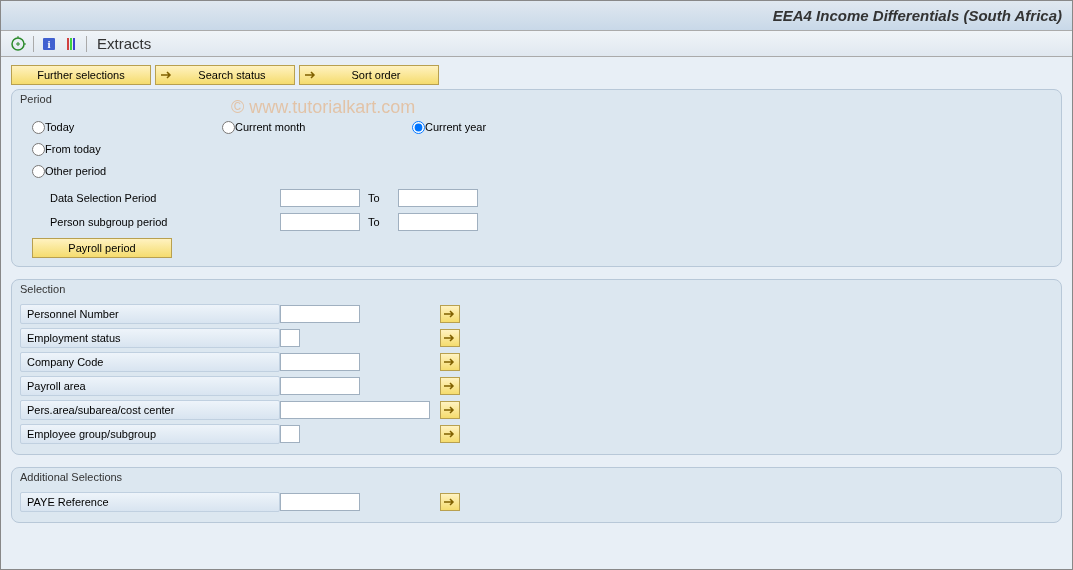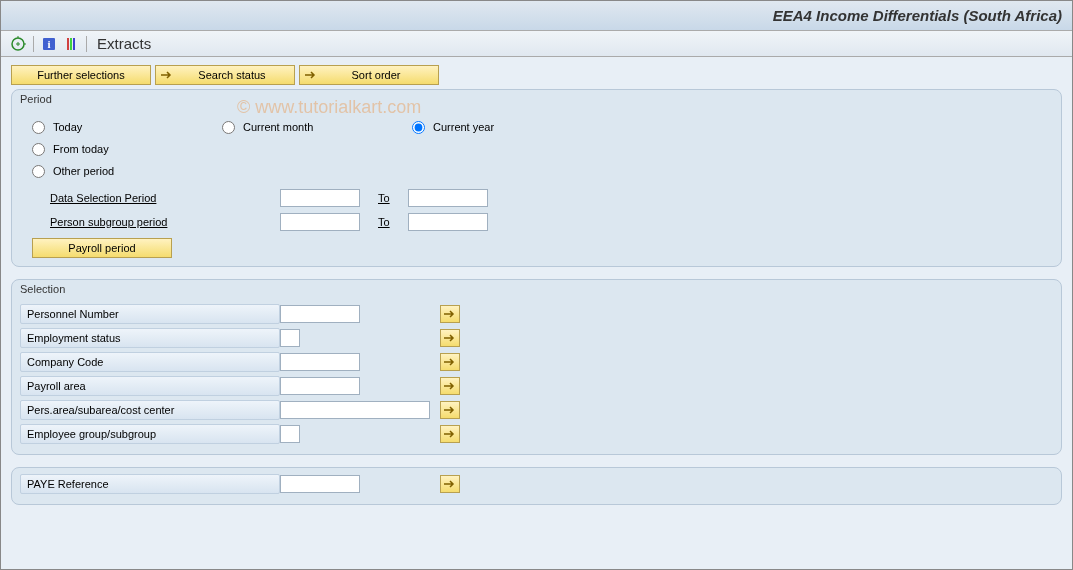--- a/index.html
+++ b/index.html
@@ -6,47 +6,47 @@
     body { font-family: Arial, sans-serif; font-size: 11px; background: #fff; width: 1073px; height: 570px; overflow: hidden; border: 1px solid #888; }
     
     .title-bar { background: linear-gradient(#e0e8f0, #c8d8e8); padding: 6px 10px; border-bottom: 1px solid #aaa; text-align: right; }
     .title-bar h1 { font-size: 15px; font-style: italic; font-weight: bold; color: #333; }
     
     .toolbar { background: linear-gradient(#f0f4f8, #e0e8f0); padding: 3px 8px; border-bottom: 1px solid #aaa; display: flex; align-items: center; gap: 4px; height: 26px; }
     .tb-icon { display: inline-flex; align-items: center; justify-content: center; width: 18px; height: 18px; cursor: pointer; }
     .tb-sep { width: 1px; height: 16px; background: #aaa; margin: 0 2px; }
     .tb-label { font-size: 15px; color: #333; cursor: pointer; padding: 0 4px; }
     
-    .watermark { position: absolute; top: 40px; left: 236px; color: #e8a060; opacity: 0.5; font-size: 18px; pointer-events: none; z-index: 100; }
+    .watermark { position: absolute; top: 40px; left: 230px; color: #e8a060; opacity: 0.5; font-size: 18px; pointer-events: none; z-index: 100; }
     
     .content { padding: 8px 10px; background: #e8eff6; height: calc(100% - 52px); position: relative; }
     
     .yellow-btn-row { display: flex; gap: 4px; margin-bottom: 4px; }
     .yellow-btn { background: linear-gradient(#fff2c0, #f5dc6e); border: 1px solid #b8a050; padding: 2px 14px; font-size: 11px; cursor: pointer; height: 20px; display: inline-flex; align-items: center; justify-content: center; min-width: 140px; }
     .yellow-btn.small { min-width: 140px; justify-content: flex-start; padding-left: 4px; }
     .yellow-btn .arrow { margin-right: 10px; }
     
     .group { border: 1px solid #b8c8d8; border-radius: 8px; margin-bottom: 12px; background: #dce7f0; }
     .group-title { font-size: 11px; color: #333; padding: 3px 8px; }
     .group-body { padding: 4px 8px 8px 8px; }
     
     .radio-row { display: flex; flex-direction: column; gap: 0; padding: 4px 12px; }
     .radio-line { display: flex; align-items: center; height: 22px; }
-    .radio-cell { display: flex; align-items: center; gap: 8px; width: 190px; }
+    .radio-cell { display: flex; align-items: center; gap: 0; width: 190px; }
     .radio-cell input[type=radio] { margin: 0; }
     .radio-cell label { cursor: pointer; }
     
-    .form-row { display: flex; align-items: center; height: 24px; padding-left: 12px; text-decoration: underline; }
+    .form-row { display: flex; align-items: center; height: 24px; padding-left: 12px; }
     .form-label { width: 248px; font-size: 11px; }
     .form-input { background: #fff; border: 1px solid #a0b0c0; height: 18px; }
     .w80 { width: 80px; }
     .w18 { width: 20px; }
     .w150 { width: 150px; }
     
-    .to-label { margin-left: 18px; width: 30px; font-size: 11px; }
+    .to-label { margin-left: 8px; width: 30px; font-size: 11px; }
     
     .sel-row { display: flex; align-items: center; height: 24px; }
     .sel-label { width: 260px; background: linear-gradient(#eef4fa, #d8e4f0); border: 1px solid #c0d0e0; padding: 3px 6px; font-size: 11px; height: 20px; border-radius: 2px; }
     .sel-input-slot { width: 160px; display: flex; }
     
     .arrow-btn { background: linear-gradient(#fff2c0, #f5dc6e); border: 1px solid #b8a050; width: 20px; height: 18px; display: inline-flex; align-items: center; justify-content: center; cursor: pointer; font-size: 11px; color: #333; margin-left: 0; }
     
     .payroll-btn-wrap { padding: 4px 0 0 12px; }
     
     svg { display: block; }
@@ -222,20 +222,21 @@
           <span class="arrow-btn">
             <svg width="14" height="10" viewBox="0 0 14 10">
               <path d="M1 5 L10 5 M7 2 L10 5 L7 8" stroke="#806000" stroke-width="1.5" fill="none"></path>
             </svg>
           </span>
         </div>
       </div>
   </div>
 
   <div class="group">
+    <div class="group-title">Additional Selections</div>
     <div class="group-body" id="additional-rows">
         <div class="sel-row">
           <span class="sel-label">PAYE Reference</span>
           <span class="sel-input-slot">
             <input class="form-input w80" style="">
           </span>
           <span class="arrow-btn">
             <svg width="14" height="10" viewBox="0 0 14 10">
               <path d="M1 5 L10 5 M7 2 L10 5 L7 8" stroke="#806000" stroke-width="1.5" fill="none"></path>
             </svg>

